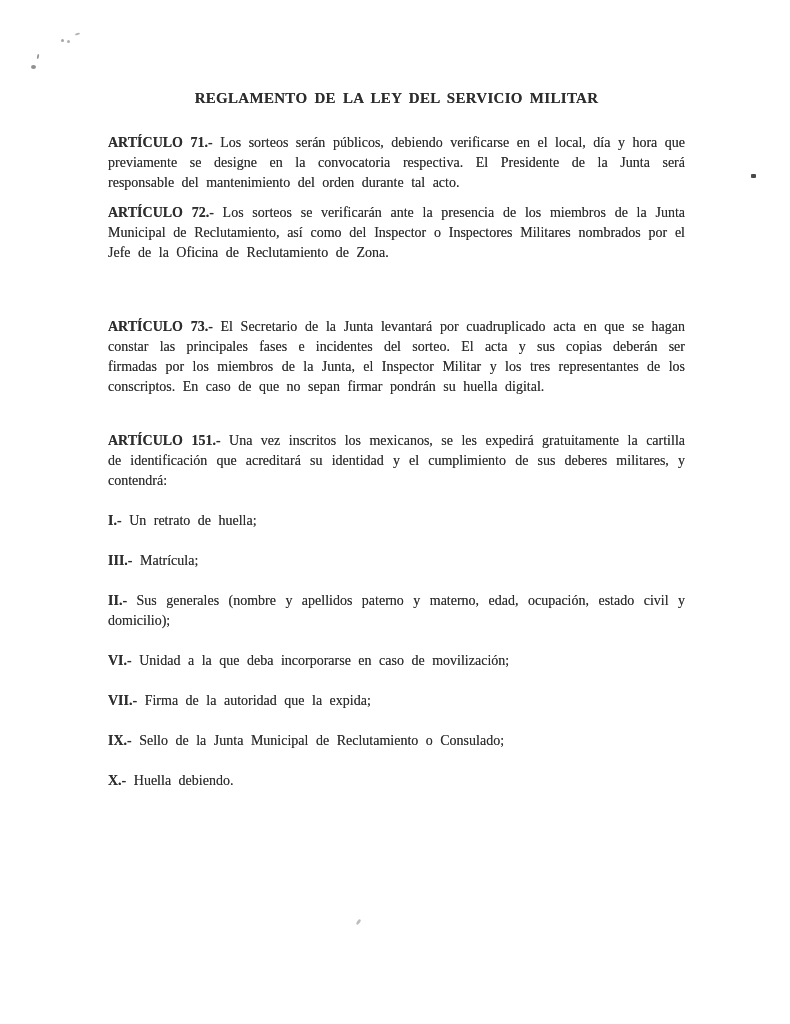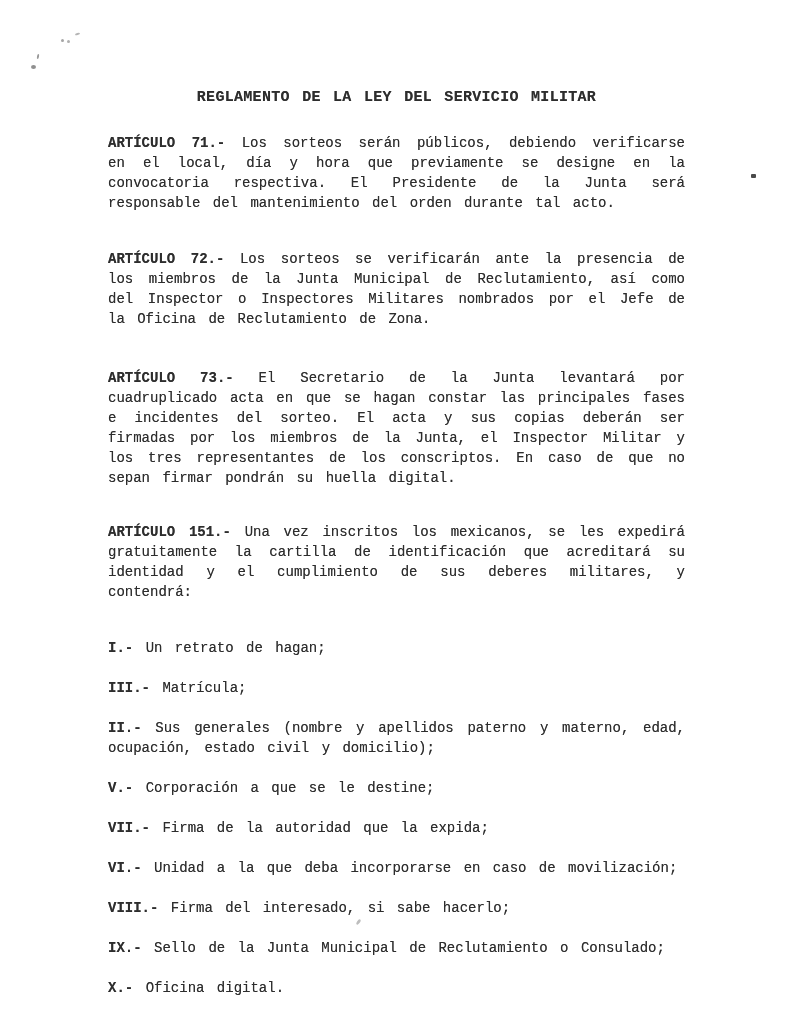--- a/index.html
+++ b/index.html
@@ -6,21 +6,21 @@
     margin: 0;
     padding: 0;
     background: #ffffff;
   }
   .page {
     position: relative;
     width: 790px;
     height: 1024px;
     background: #ffffff;
     overflow: hidden;
-    font-family: Liberation Mono, monospace;
+    font-family: Liberation Serif, serif;
     color: #2d2d2d;
   }
   .content {
     position: absolute;
     left: 108px;
     top: 88px;
     width: 577px;
     text-shadow: 0 0 0.45px rgba(40,40,40,0.6);
   }
   .doc-title {
@@ -33,24 +33,24 @@
     margin: 0 0 25px 0;
   }
   .para {
     font-size: 14px;
     line-height: 20px;
     text-align: justify;
     word-spacing: 4px;
     margin: 0;
   }
   .para .lbl { font-weight: bold; }
-  .mb18 { margin-bottom: 36px; }
-  .mb20 { margin-bottom: 36px; }
+  .mb18 { margin-bottom: 10px; }
+  .mb20 { margin-bottom: 20px; }
   .mb34 { margin-bottom: 34px; margin-top: 36px; }
-  .mb39 { margin-bottom: 39px; }
+  .mb39 { margin-bottom: 54px; }
   .item {
     font-size: 14px;
     line-height: 20px;
     text-align: justify;
     word-spacing: 4px;
     margin: 0 0 20px 0;
   }
   .item .lbl { font-weight: bold; }
   .speck {
     position: absolute;
@@ -96,58 +96,50 @@
       <span>El Secretario de la Junta levantará por cuadruplicado acta en que se hagan constar las principales fases e incidentes del sorteo. El acta y sus copias deberán ser firmadas por los miembros de la Junta, el Inspector Militar y los tres representantes de los conscriptos. En caso de que no sepan firmar pondrán su huella digital.</span>
     </p>
 
     <p class="para mb20">
       <b class="lbl">ARTÍCULO 151.-</b>
       <span>Una vez inscritos los mexicanos, se les expedirá gratuitamente la cartilla de identificación que acreditará su identidad y el cumplimiento de sus deberes militares, y contendrá:</span>
     </p>
 
     <p class="item">
       <b class="lbl">I.-</b>
-      <span>Un retrato de hagan;</span>
+      <span>Un retrato de huella;</span>
     </p>
 
     <p class="item">
       <b class="lbl">III.-</b>
       <span>Matrícula;</span>
     </p>
 
     <p class="item">
       <b class="lbl">II.-</b>
       <span>Sus generales (nombre y apellidos paterno y materno, edad, ocupación, estado civil y domicilio);</span>
     </p>
 
 
+
     <p class="item">
-      <b class="lbl">V.-</b>
-      <span>Corporación a que se le destine;</span>
+      <b class="lbl">VI.-</b>
+      <span>Unidad a la que deba incorporarse en caso de movilización;</span>
     </p>
 
     <p class="item">
       <b class="lbl">VII.-</b>
       <span>Firma de la autoridad que la expida;</span>
     </p>
 
-    <p class="item">
-      <b class="lbl">VI.-</b>
-      <span>Unidad a la que deba incorporarse en caso de movilización;</span>
-    </p>
-
-    <p class="item">
-      <b class="lbl">VIII.-</b>
-      <span>Firma del interesado, si sabe hacerlo;</span>
-    </p>
 
     <p class="item">
       <b class="lbl">IX.-</b>
       <span>Sello de la Junta Municipal de Reclutamiento o Consulado;</span>
     </p>
 
     <p class="item">
       <b class="lbl">X.-</b>
-      <span>Oficina digital.</span>
+      <span>Huella debiendo.</span>
     </p>
 
   </div>
 </div>
 
 </body></html>

